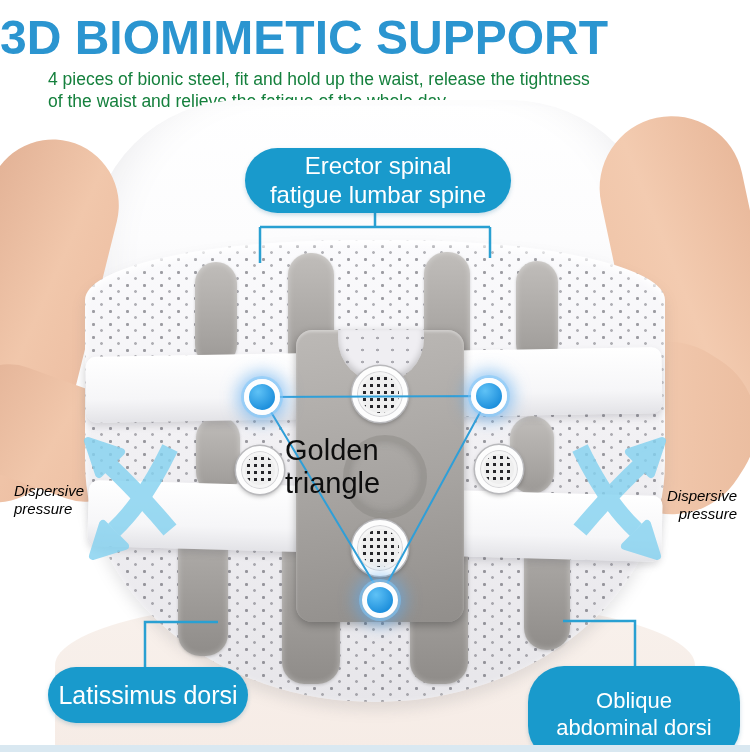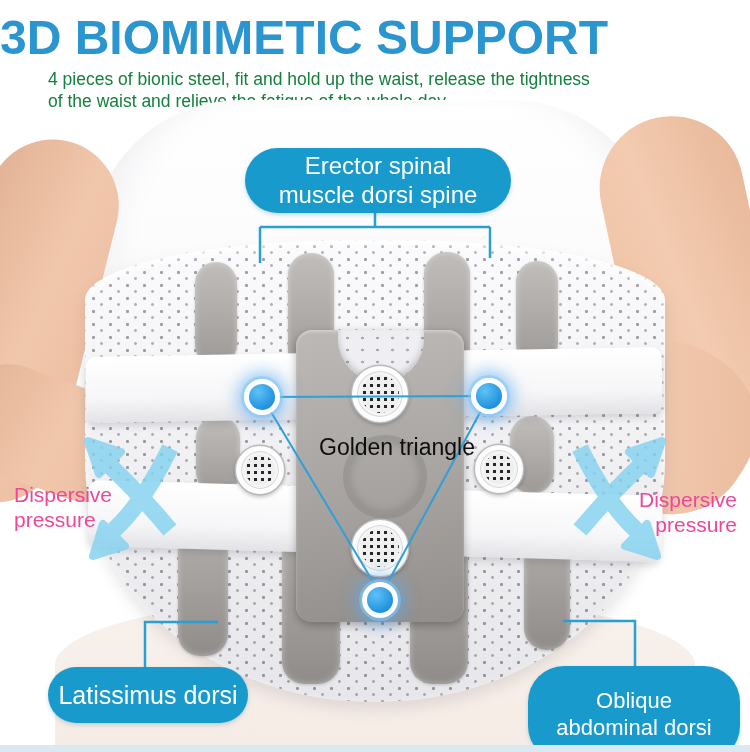--- a/index.html
+++ b/index.html
@@ -95,24 +95,24 @@
   
   .pill{
     background:#199acc;color:#ffffff;text-align:center;border-radius:36px;
     display:flex;flex-direction:column;justify-content:center;
     box-shadow:0 2px 4px rgba(40,120,160,.25);
   }
   .pill-erector{left:245px;top:148px;width:266px;height:65px;font-size:24px;line-height:1.2;}
   .pill-latissimus{left:48px;top:667px;width:200px;height:56px;font-size:25px;}
   .pill-oblique{left:528px;top:666px;width:212px;height:96px;font-size:22px;line-height:1.25;}
   .golden{
-    left:285px;top:434px;width:190px;text-align:right;
-    font-size:23px;color:#0d0d0d;
-  }
-  .dispersive{font-size:21px;color:#ec4899;line-height:1.2;}
+    left:285px;top:434px;width:190px;text-align:left;
+    font-size:29px;color:#0d0d0d;
+  }
+  .dispersive{font-size:15px;color:#000000;line-height:1.2;font-style:italic;}
   .disp-left{left:14px;top:482px;text-align:left;}
   .disp-right{left:auto;right:13px;top:487px;text-align:right;}
 </style>
 </head>
 <body>
 
 <div id="stage">
 
   <div class="title">3D BIOMIMETIC SUPPORT</div>
   <div class="subtitle">
@@ -180,21 +180,21 @@
       <path d="M657 556 L625 546 L647 524 Z" fill="#85d2f0" stroke="#85d2f0" stroke-width="8" stroke-linejoin="round"></path>
     </g>
   </svg>
 
   <div class="abs glow-dot dot-tl"></div>
   <div class="abs glow-dot dot-tr"></div>
   <div class="abs glow-dot dot-b"></div>
 
   <div class="abs pill pill-erector">
     <span>Erector spinal</span>
-    <span>muscle dorsi spine</span>
+    <span>fatigue lumbar spine</span>
   </div>
   <div class="abs golden">Golden triangle</div>
   <div class="abs dispersive disp-left">
     <div>Dispersive</div>
     <div>pressure</div>
   </div>
   <div class="abs dispersive disp-right">
     <div>Dispersive</div>
     <div>pressure</div>
   </div>

